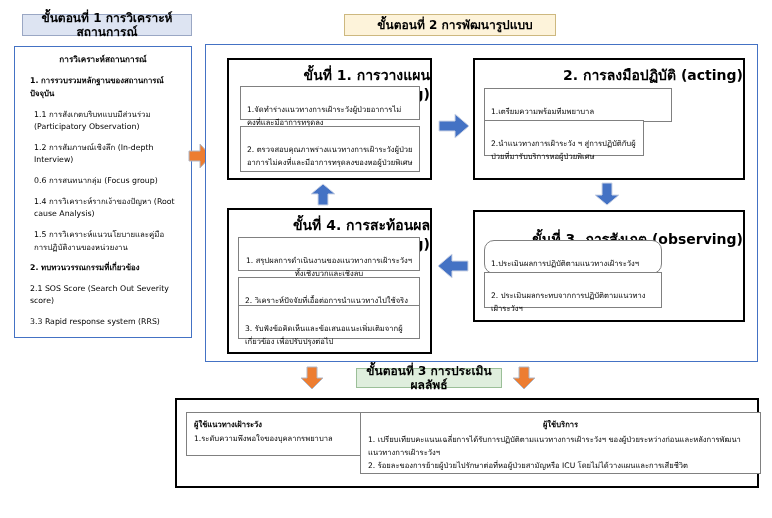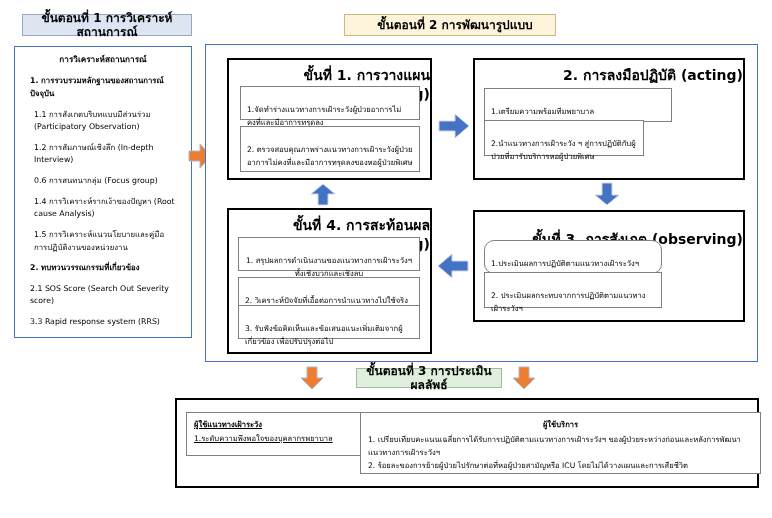--- a/index.html
+++ b/index.html
@@ -177,21 +177,21 @@
   <div class="arrow" style="left:512px; top:366px;">
     <svg width="24" height="24" viewBox="0 0 24 24">
       <polygon points="7,1 17,1 17,12 23,12 12,23 1,12 7,12" fill="#ED7D31" stroke="#B0B7C6" stroke-width="1"></polygon>
     </svg>
   </div>
 
   <div class="chip chip-green" style="left:356px; top:368px; width:146px; height:20px;">ขั้นตอนที่ 3 การประเมินผลลัพธ์</div>
 
   <div class="region-black" style="left:175px; top:398px; width:584px; height:90px;"></div>
 
-  <div class="outcome-box" style="left:186px; top:412px; width:192px; height:44px;text-decoration:underline;">
+  <div class="outcome-box" style="left:186px; top:412px; width:192px; height:44px;">
     <span class="oh-left">ผู้ใช้แนวทางเฝ้าระวัง</span>
     <span>1.ระดับความพึงพอใจของบุคลากรพยาบาล</span>
   </div>
 
   <div class="outcome-box" style="left:360px; top:412px; width:401px; height:62px;">
     <span class="oh">ผู้ใช้บริการ</span>
     <div>1. เปรียบเทียบคะแนนเฉลี่ยการได้รับการปฏิบัติตามแนวทางการเฝ้าระวังฯ ของผู้ป่วยระหว่างก่อนและหลังการพัฒนาแนวทางการเฝ้าระวังฯ</div>
     <div>2. ร้อยละของการย้ายผู้ป่วยไปรักษาต่อที่หอผู้ป่วยสามัญหรือ  ICU โดยไม่ได้วางแผนและการเสียชีวิต</div>
   </div>
 

